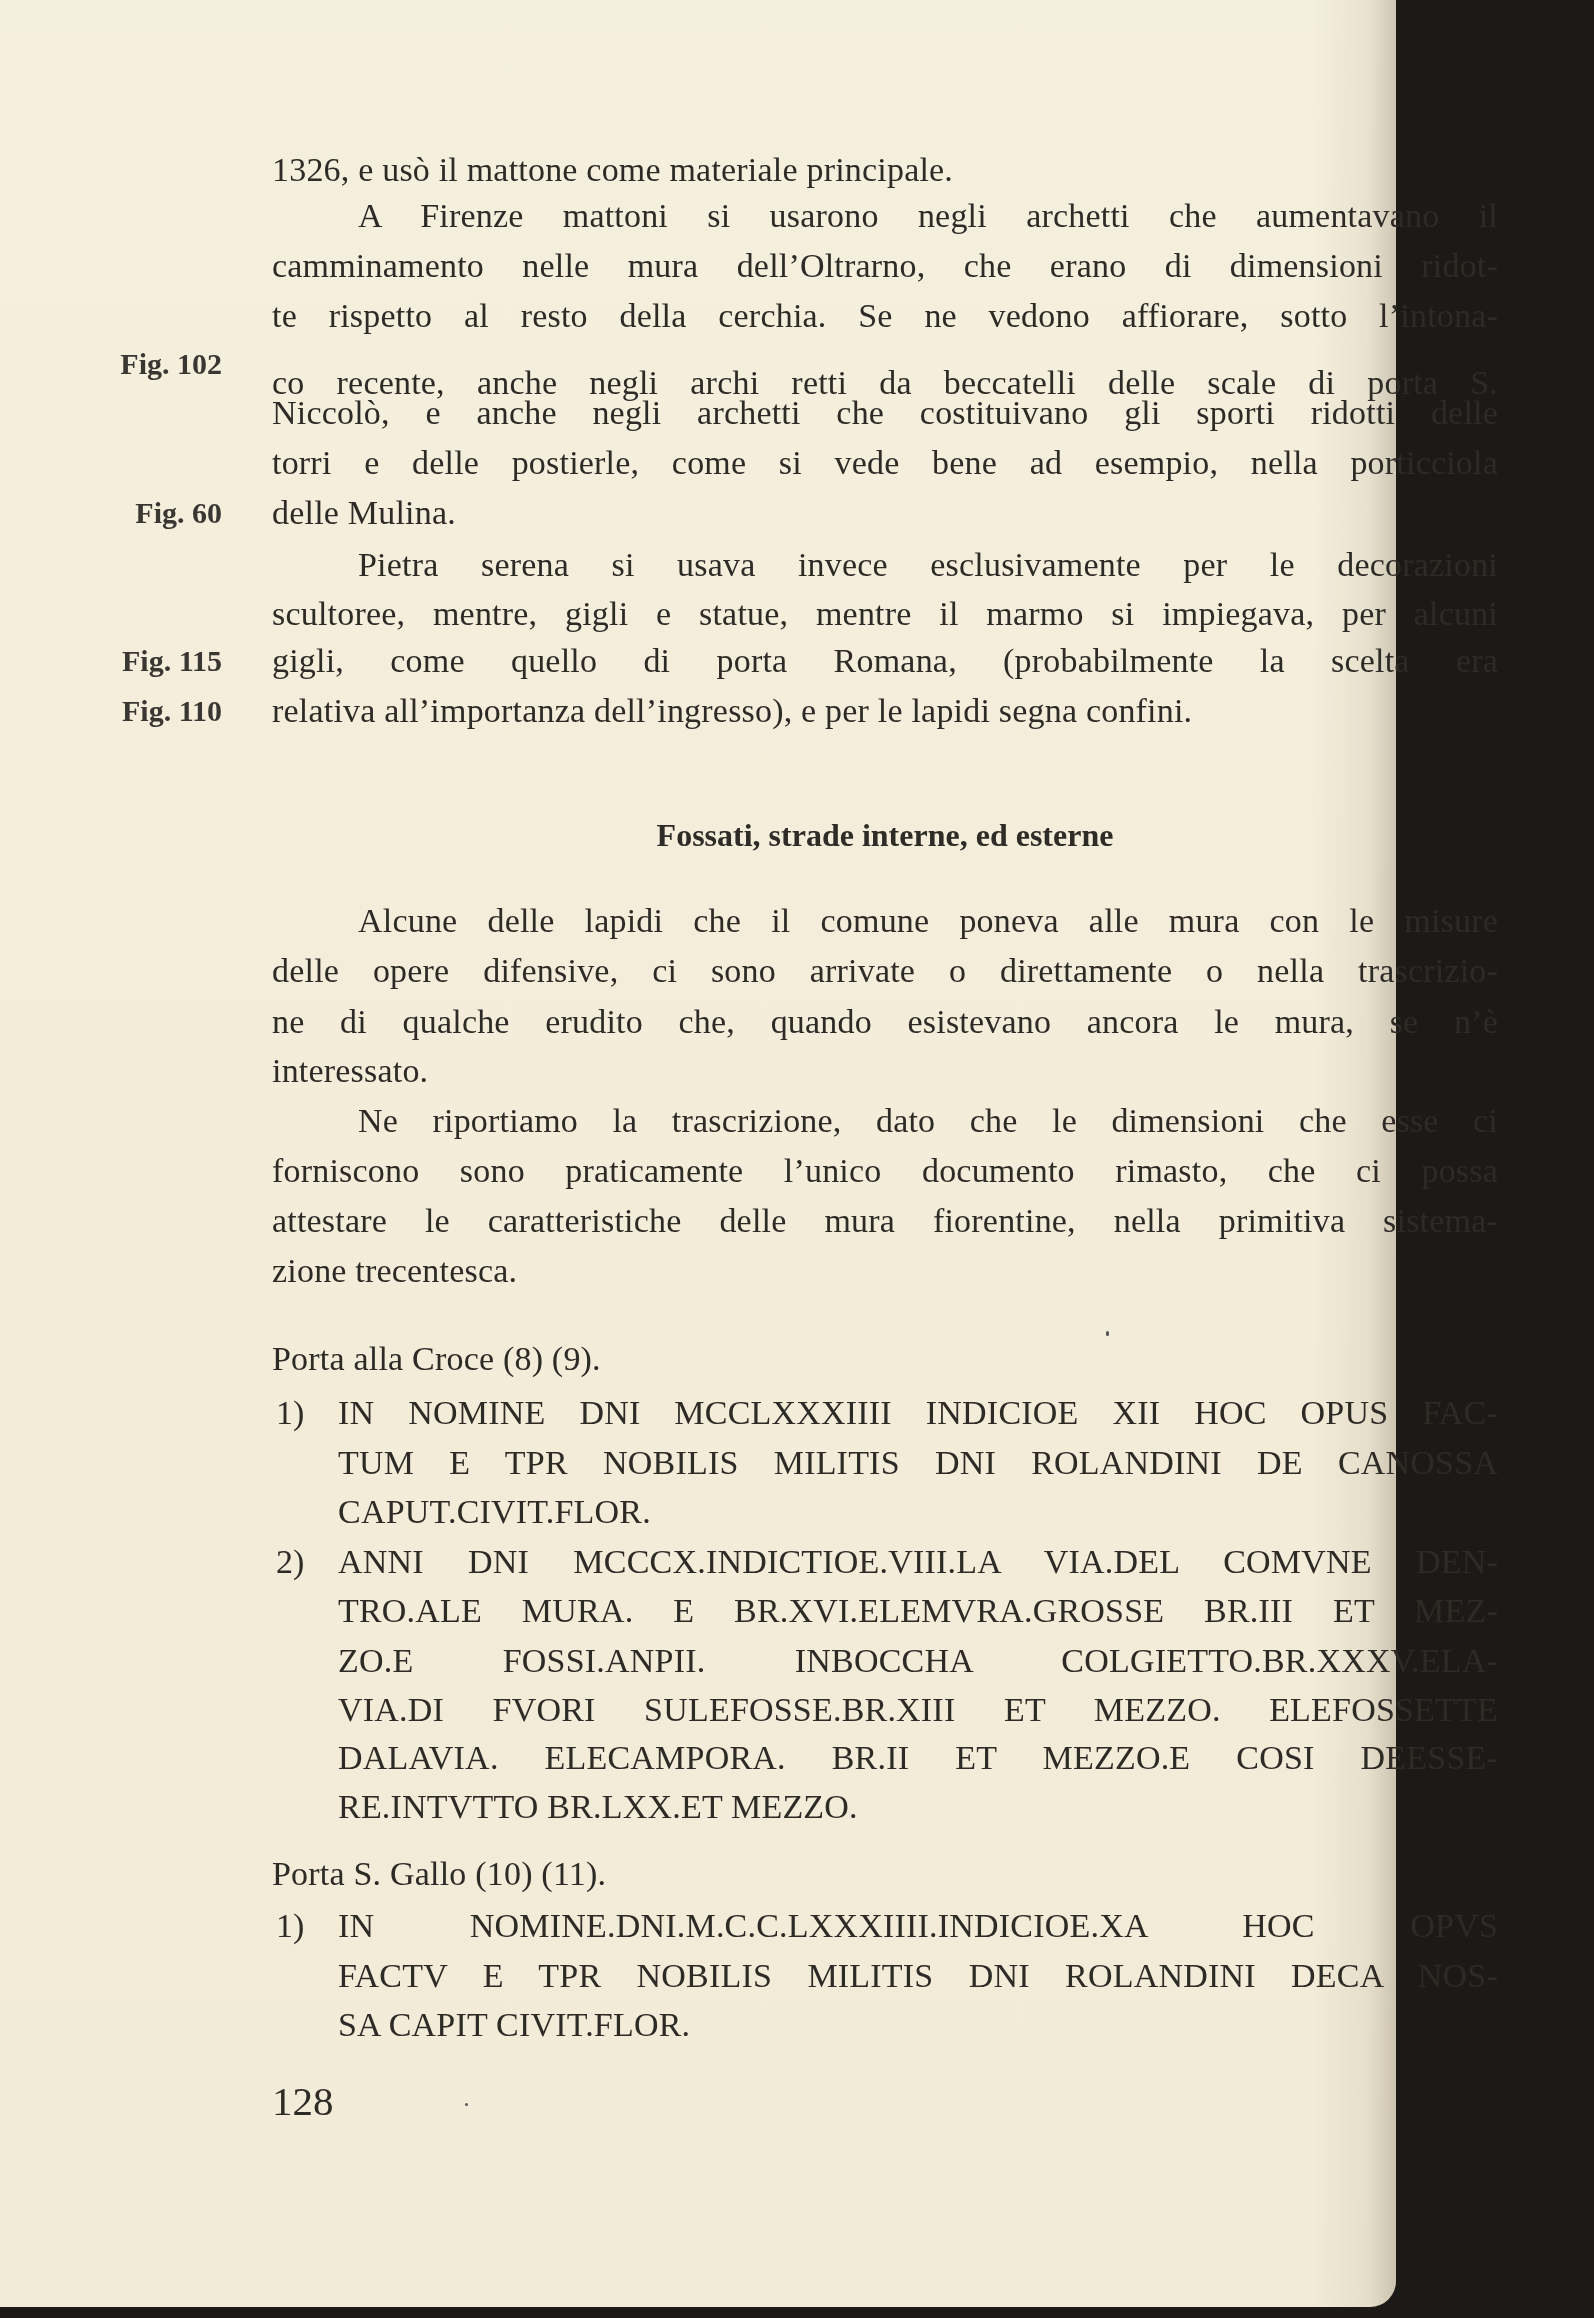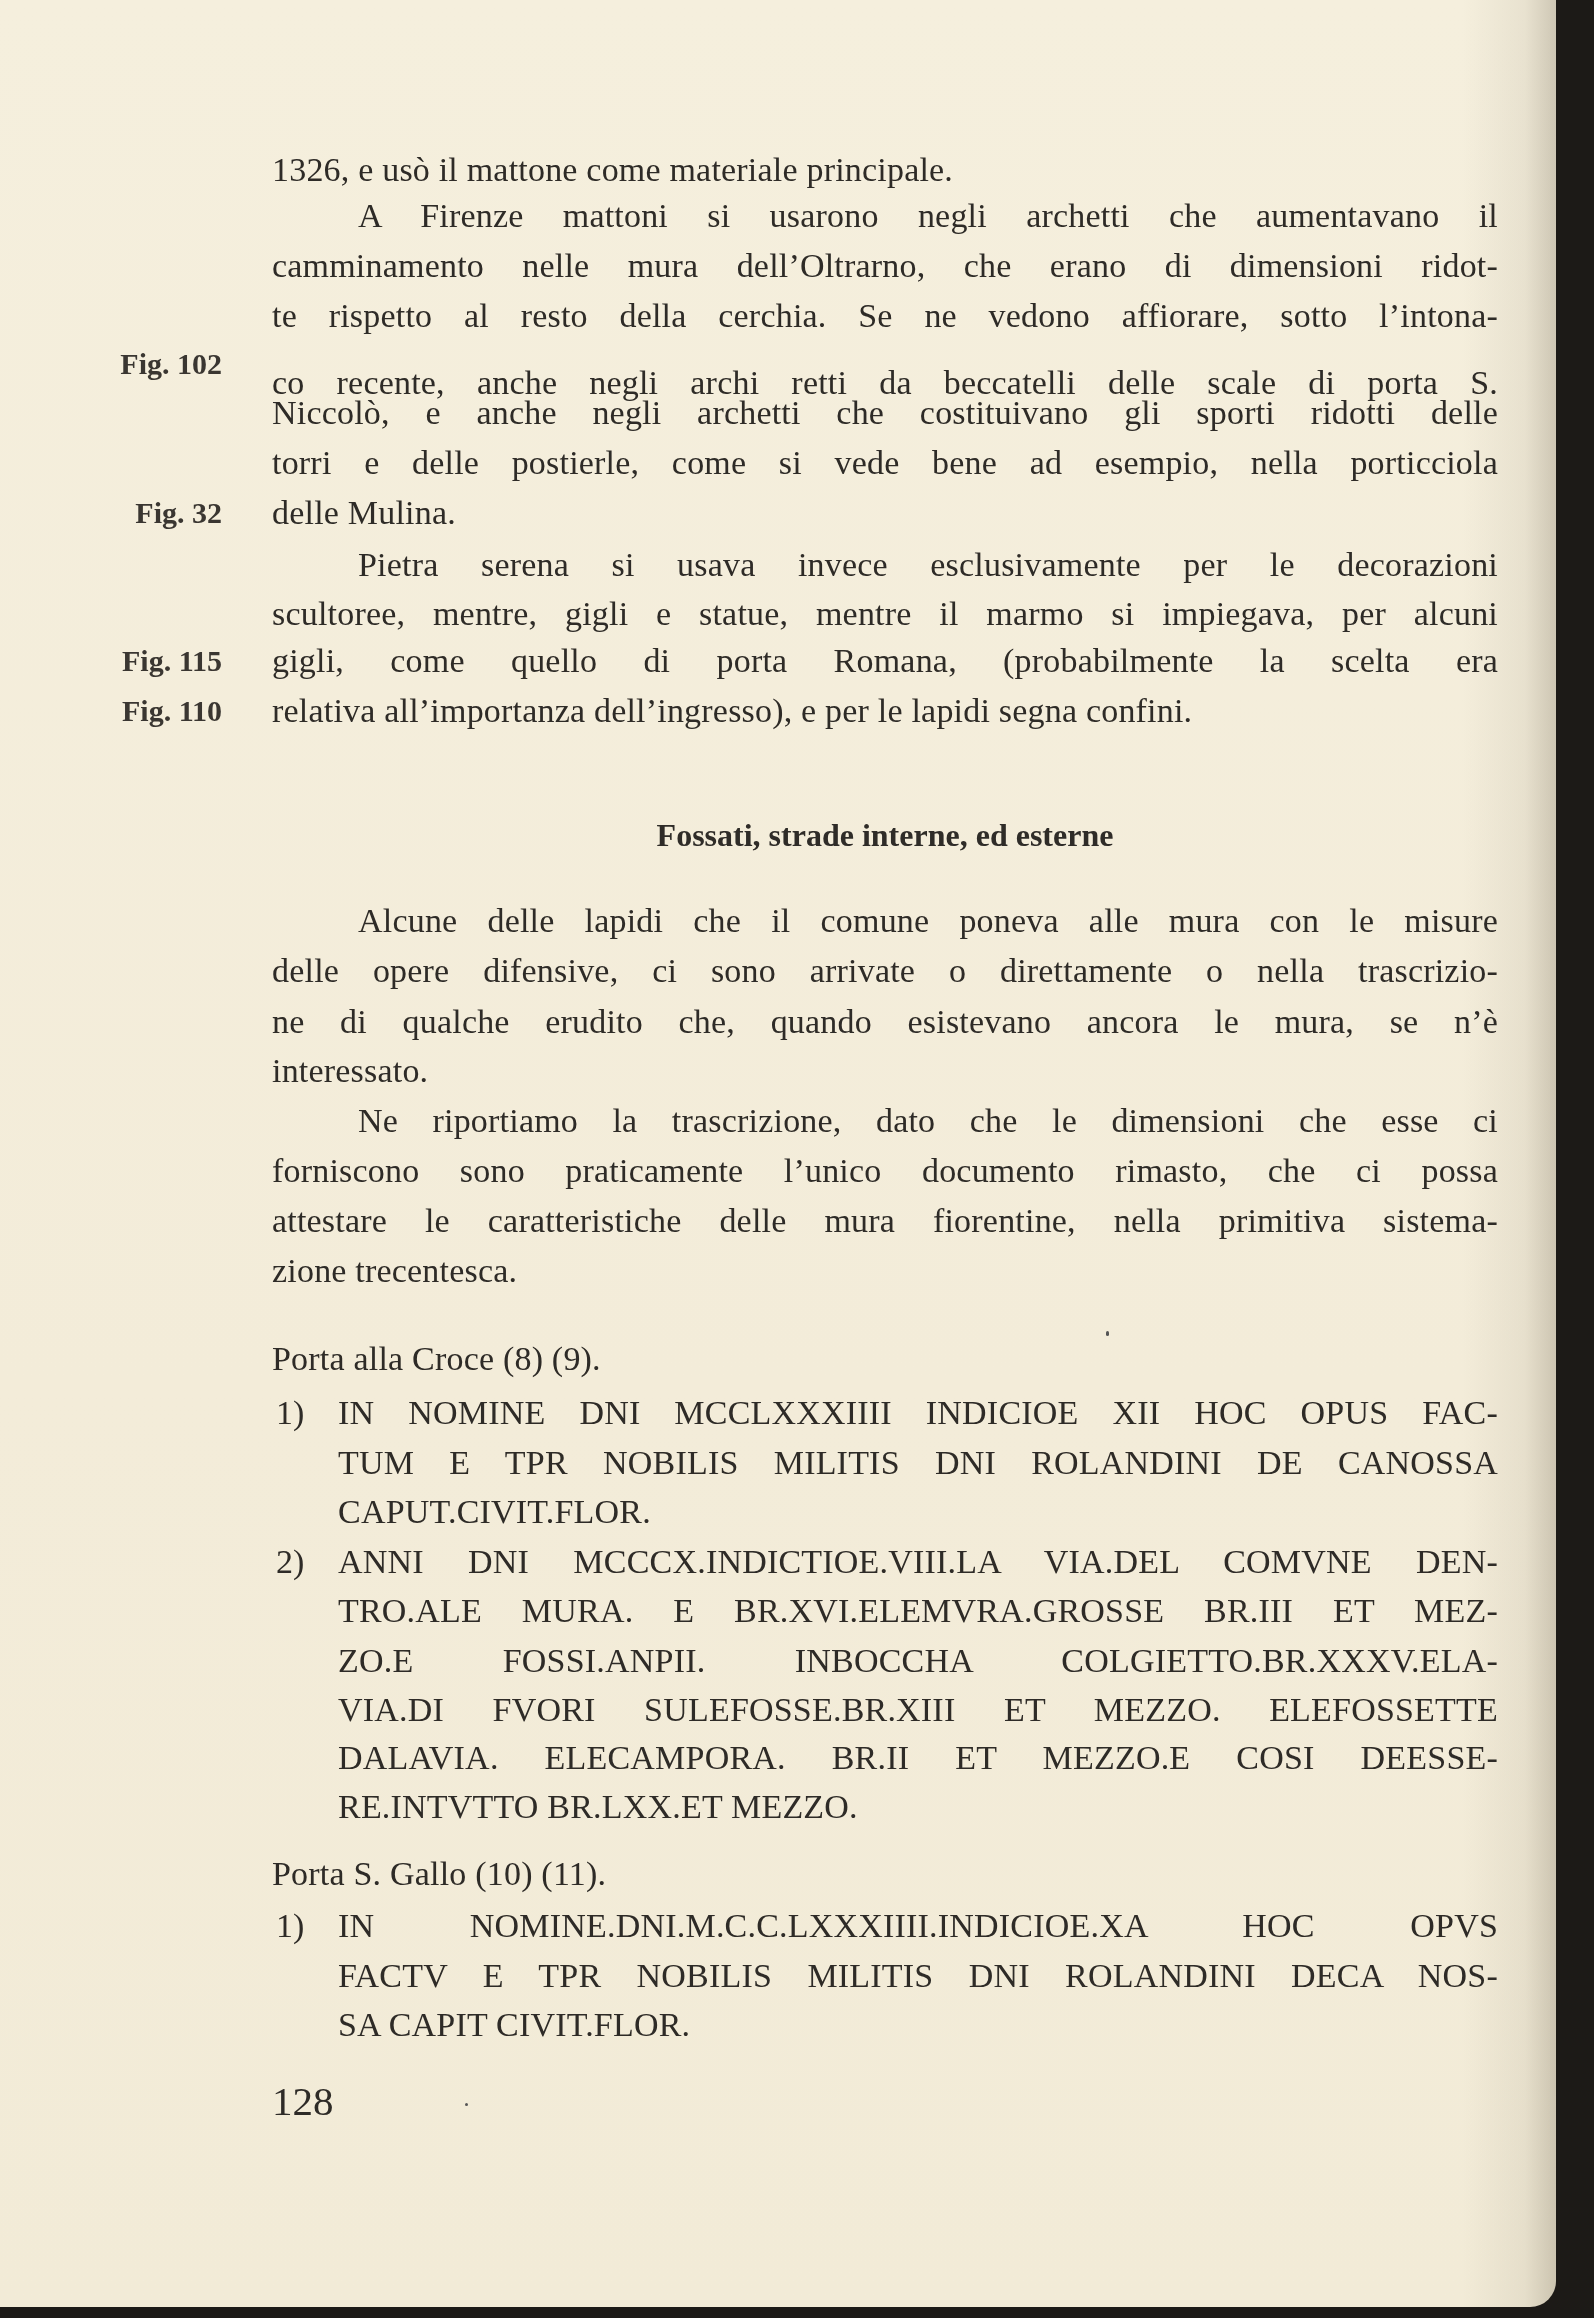--- a/index.html
+++ b/index.html
@@ -3,21 +3,21 @@
 <meta charset="utf-8">
 <style>
   html, body { margin:0; padding:0; }
   body {
     width:1595px; height:2319px; position:relative; overflow:hidden;
     background:#1c1a17;
     font-family:"Liberation Serif", "DejaVu Serif", serif;
     color:#2e2b27;
   }
   .page {
-    position:absolute; left:0; top:0; width:1556px; height:2307px;
+    position:absolute; left:0; top:0; width:1396px; height:2307px;
     background:#f4eedc;
     background-image:
       linear-gradient(90deg, rgba(0,0,0,0) 0%, rgba(0,0,0,0) 94%, rgba(120,110,90,0.10) 98%, rgba(90,80,60,0.25) 100%),
       linear-gradient(180deg, #f5efdd 0%, #f3ecd9 60%, #f2ebd7 100%);
     border-bottom-right-radius:26px;
   }
   .line {
     position:absolute; left:272px; width:1226px;
     font-size:34px; line-height:50px; height:50px;
     white-space:nowrap; text-align:justify; text-align-last:justify;
@@ -51,21 +51,21 @@
 
   <div class="line last" style="top:145px">1326, e usò il mattone come materiale principale.</div>
 
   <div class="line indent" style="top:191px">A Firenze mattoni si usarono negli archetti che aumentavano il</div>
   <div class="line" style="top:241px">camminamento nelle mura dell’Oltrarno, che erano di dimensioni ridot-</div>
   <div class="line" style="top:291px">te rispetto al resto della cerchia. Se ne vedono affiorare, sotto l’intona-</div>
   <div class="margin-label" style="top:339px">Fig. 102</div>
   <div class="line" style="top:358px">co recente, anche negli archi retti da beccatelli delle scale di porta S.</div>
   <div class="line" style="top:388px">Niccolò, e anche negli archetti che costituivano gli sporti ridotti delle</div>
   <div class="line" style="top:438px">torri e delle postierle, come si vede bene ad esempio, nella porticciola</div>
-  <div class="margin-label" style="top:488px">Fig. 32</div>
+  <div class="margin-label" style="top:488px">Fig. 60</div>
   <div class="line last" style="top:488px">delle Mulina.</div>
 
   <div class="line indent" style="top:540px">Pietra serena si usava invece esclusivamente per le decorazioni</div>
   <div class="line" style="top:589px">scultoree, mentre, gigli e statue, mentre il marmo si impiegava, per alcuni</div>
   <div class="margin-label" style="top:636px">Fig. 115</div>
   <div class="line" style="top:636px">gigli, come quello di porta Romana, (probabilmente la scelta era</div>
   <div class="margin-label" style="top:686px">Fig. 110</div>
   <div class="line last" style="top:686px">relativa all’importanza dell’ingresso), e per le lapidi segna confini.</div>
 
   <div class="heading" style="top:810px">Fossati, strade interne, ed esterne</div>

